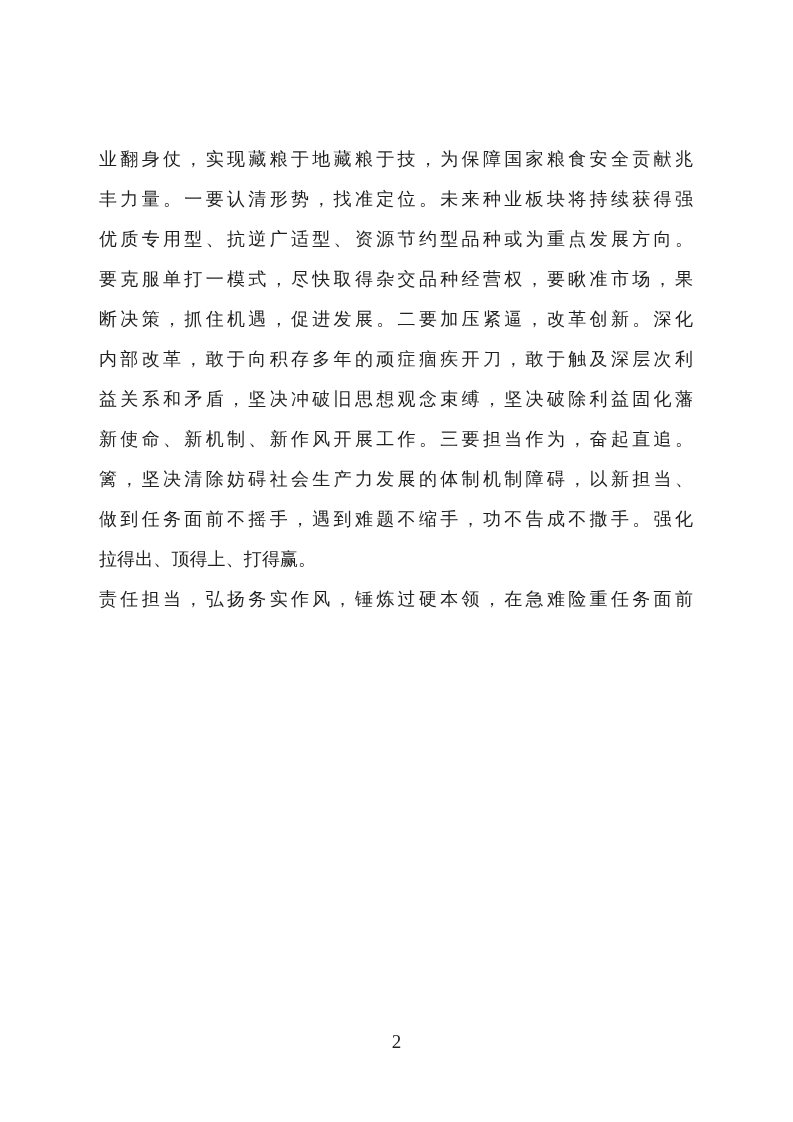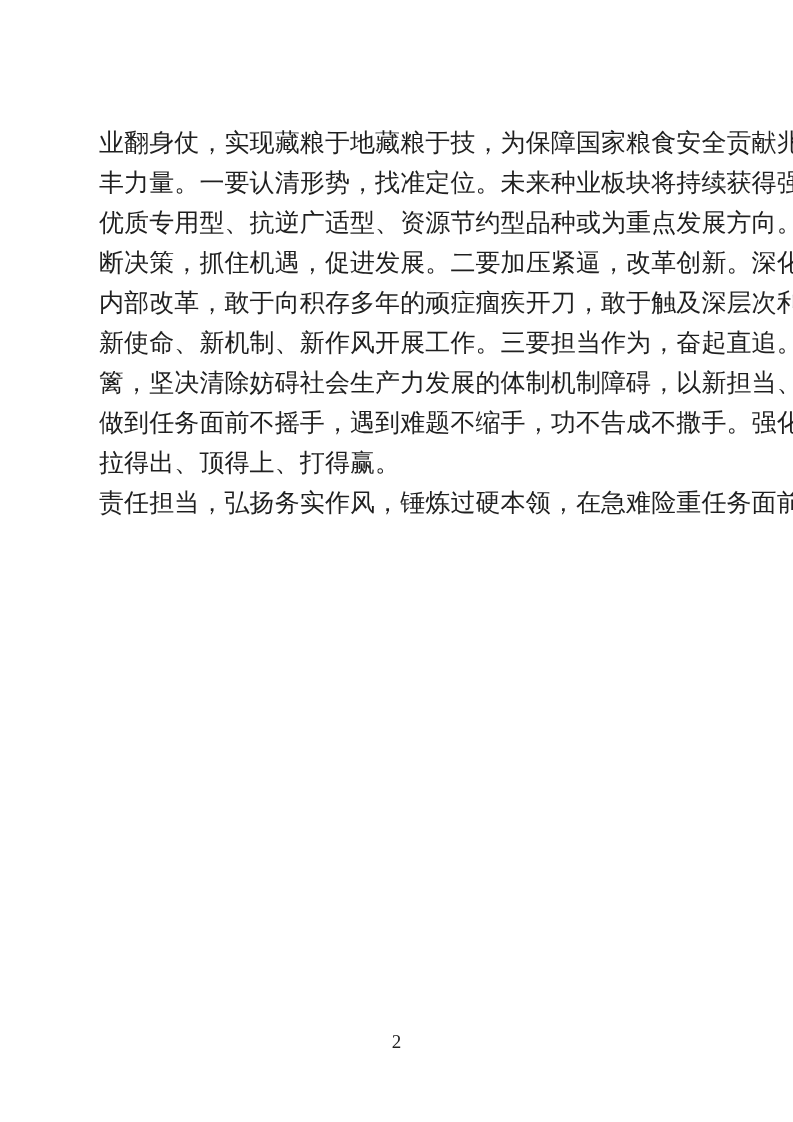--- a/index.html
+++ b/index.html
@@ -15,24 +15,24 @@
     font-family: "Liberation Serif", "DejaVu Serif", serif;
   }
   .page {
     position: absolute;
     inset: 0;
     background: #ffffff;
   }
   .text-block {
     position: absolute;
     left: 99px;
-    top: 123px;
+    top: 139px;
     width: 594px;
     color: #1f1f1f;
-    font-size: 25px;
+    font-size: 18px;
     line-height: 40px;
     font-family: "Liberation Serif", "DejaVu Serif", serif;
   }
   .text-line {
     width: 100%;
     height: 40px;
     white-space: nowrap;
     text-align: justify;
     text-align-last: justify;
     letter-spacing: 0.1px;
@@ -54,22 +54,24 @@
   }
 </style>
 </head>
 <body>
 
 <div class="page">
   <div class="text-block">
     <div class="text-line">业翻身仗，实现藏粮于地藏粮于技，为保障国家粮食安全贡献兆</div>
     <div class="text-line">丰力量。一要认清形势，找准定位。未来种业板块将持续获得强</div>
     <div class="text-line">优质专用型、抗逆广适型、资源节约型品种或为重点发展方向。</div>
+    <div class="text-line">要克服单打一模式，尽快取得杂交品种经营权，要瞅准市场，果</div>
     <div class="text-line">断决策，抓住机遇，促进发展。二要加压紧逼，改革创新。深化</div>
     <div class="text-line">内部改革，敢于向积存多年的顽症痼疾开刀，敢于触及深层次利</div>
+    <div class="text-line">益关系和矛盾，坚决冲破旧思想观念束缚，坚决破除利益固化藩</div>
     <div class="text-line">新使命、新机制、新作风开展工作。三要担当作为，奋起直追。</div>
     <div class="text-line">篱，坚决清除妨碍社会生产力发展的体制机制障碍，以新担当、</div>
     <div class="text-line">做到任务面前不摇手，遇到难题不缩手，功不告成不撒手。强化</div>
     <div class="text-line last">拉得出、顶得上、打得赢。</div>
     <div class="text-line">责任担当，弘扬务实作风，锤炼过硬本领，在急难险重任务面前</div>
   </div>
   <div class="page-number">2</div>
 </div>
 
 </body></html>

